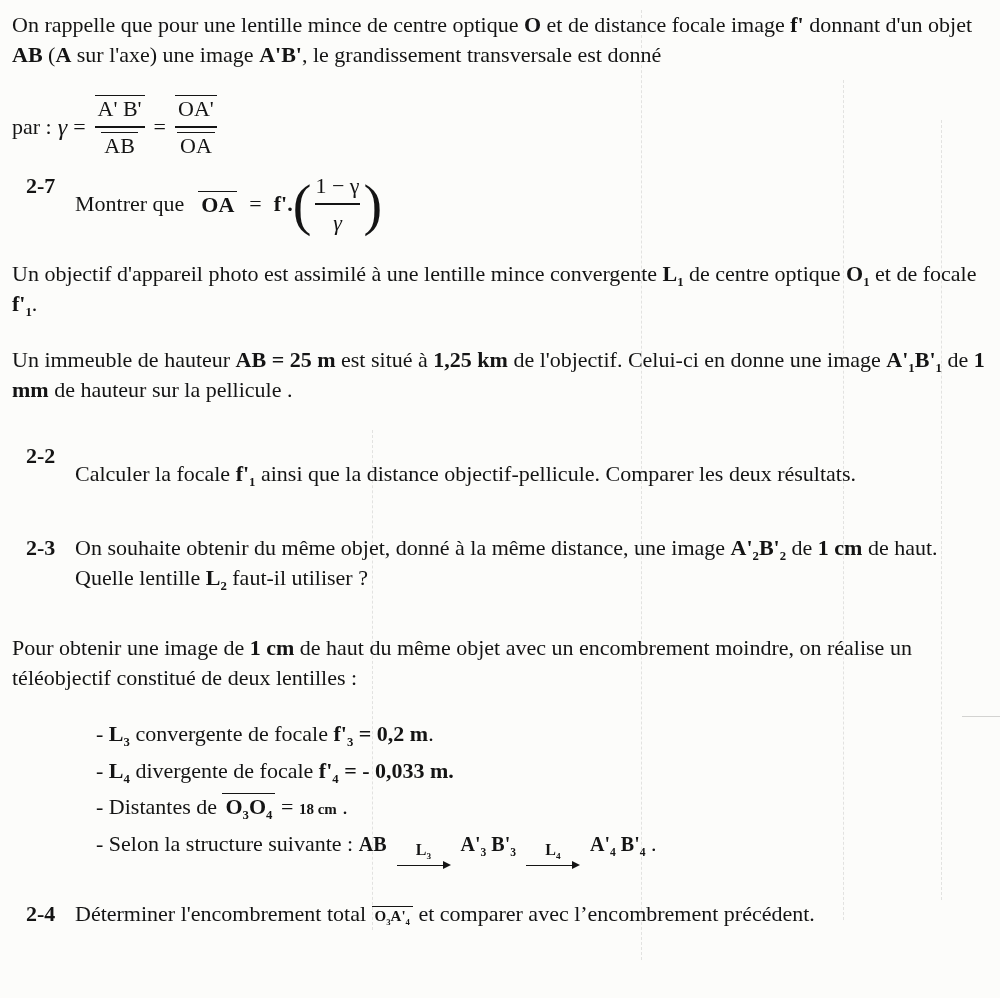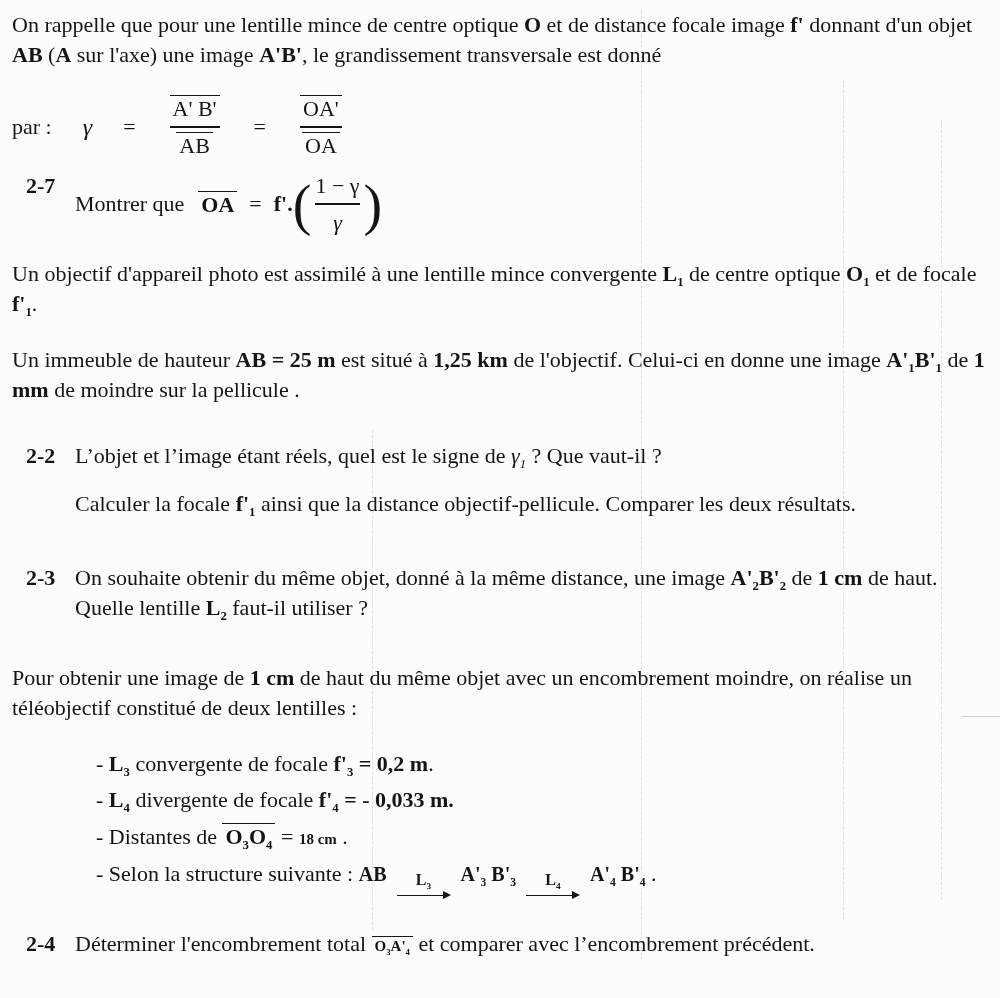--- a/index.html
+++ b/index.html
@@ -23,21 +23,21 @@
 
   
   .row { display:flex; align-items:flex-start; }
   .qnum { flex:0 0 63px; font-weight:bold; padding-left:14px; box-sizing:border-box; }
   .qbody { flex:1; padding-right:2px; }
 
   
   .frac { display:inline-flex; flex-direction:column; align-items:center; margin:0 9px; vertical-align:middle; }
   .fbar { align-self:stretch; border-top:2px solid #141414; margin:2px 0 3px; }
   .fnum,.fden { text-align:center; font-weight:normal; }
-  .formula-line { display:flex; align-items:center; margin:24px 0 10px 0;gap:25px; }
+  .formula-line { display:flex; align-items:center; margin:24px 0 10px 0; }
 
   
   .mathrow { display:flex; align-items:center; }
   .bigpar { font-size:56px; font-weight:400; line-height:0.8; transform:translateY(1px); }
 
   
   .p-intro   { margin:0; }
   .p-obj     { margin:20px 0 26px 0; }
   .p-imm     { margin:0 0 36px 0; }
   .q22-block { margin:0 0 44px 0; }
@@ -103,26 +103,25 @@
         <span class="fnum">1 − γ</span>
         <span class="fbar"></span>
         <span class="fden it">γ</span>
       </span>
       <span class="bigpar">)</span>
     </div>
   </div>
 
   <p class="p-obj"><span>Un objectif d'appareil photo est assimilé à une lentille mince convergente </span><span class="b"><span>L</span><sub>1</sub></span><span> de centre optique </span><span class="b"><span>O</span><sub>1</sub></span><span> et de focale </span><span class="b"><span>f'</span><sub>1</sub></span><span>.</span></p>
 
-  <p class="p-imm"><span>Un immeuble de hauteur </span><span class="b">AB = 25 m</span><span> est situé à </span><span class="b">1,25 km</span><span> de l'objectif. Celui-ci en donne une </span><span>image </span><span class="b"><span>A'</span><sub>1</sub><span>B'</span><sub>1</sub></span><span> de </span><span class="b">1 mm</span><span> de moindre sur la pellicule .</span></p>
+  <p class="p-imm"><span>Un immeuble de hauteur </span><span class="b">AB = 25 m</span><span> est situé à </span><span class="b">1,25 km</span><span> de l'objectif. Celui-ci en donne une </span><span>image </span><span class="b"><span>A'</span><sub>1</sub><span>B'</span><sub>1</sub></span><span> de </span><span class="b">1 mm</span><span> de hauteur sur la pellicule .</span></p>
 
   <div class="row q22-block">
     <span class="qnum">2-2</span>
     <div class="qbody">
-      <div><span>L’objet et l’image étant réels, quel est le signe de </span><span class="it"><span>γ</span><sub>1</sub></span><span> ? Que vaut-il ?</span></div>
       <div class="q22-l2"><span>Calculer la focale </span><span class="b"><span>f'</span><sub>1</sub></span><span> ainsi que la distance objectif-pellicule. Comparer les deux résultats.</span></div>
     </div>
   </div>
 
   <div class="row q23-block">
     <span class="qnum">2-3</span>
     <div class="qbody"><span>On souhaite obtenir du même objet, donné à la même distance, une image </span><span class="b"><span>A'</span><sub>2</sub><span>B'</span><sub>2</sub></span><span> de </span><span class="b">1 cm</span><span> de haut. Quelle lentille </span><span class="b"><span>L</span><sub>2</sub></span><span> faut-il utiliser ?</span></div>
   </div>
 
   <p class="p-tele"><span>Pour obtenir une image de </span><span class="b">1 cm</span><span> de haut du même objet avec un encombrement moindre, on réalise un téléobjectif constitué de deux lentilles :</span></p>

